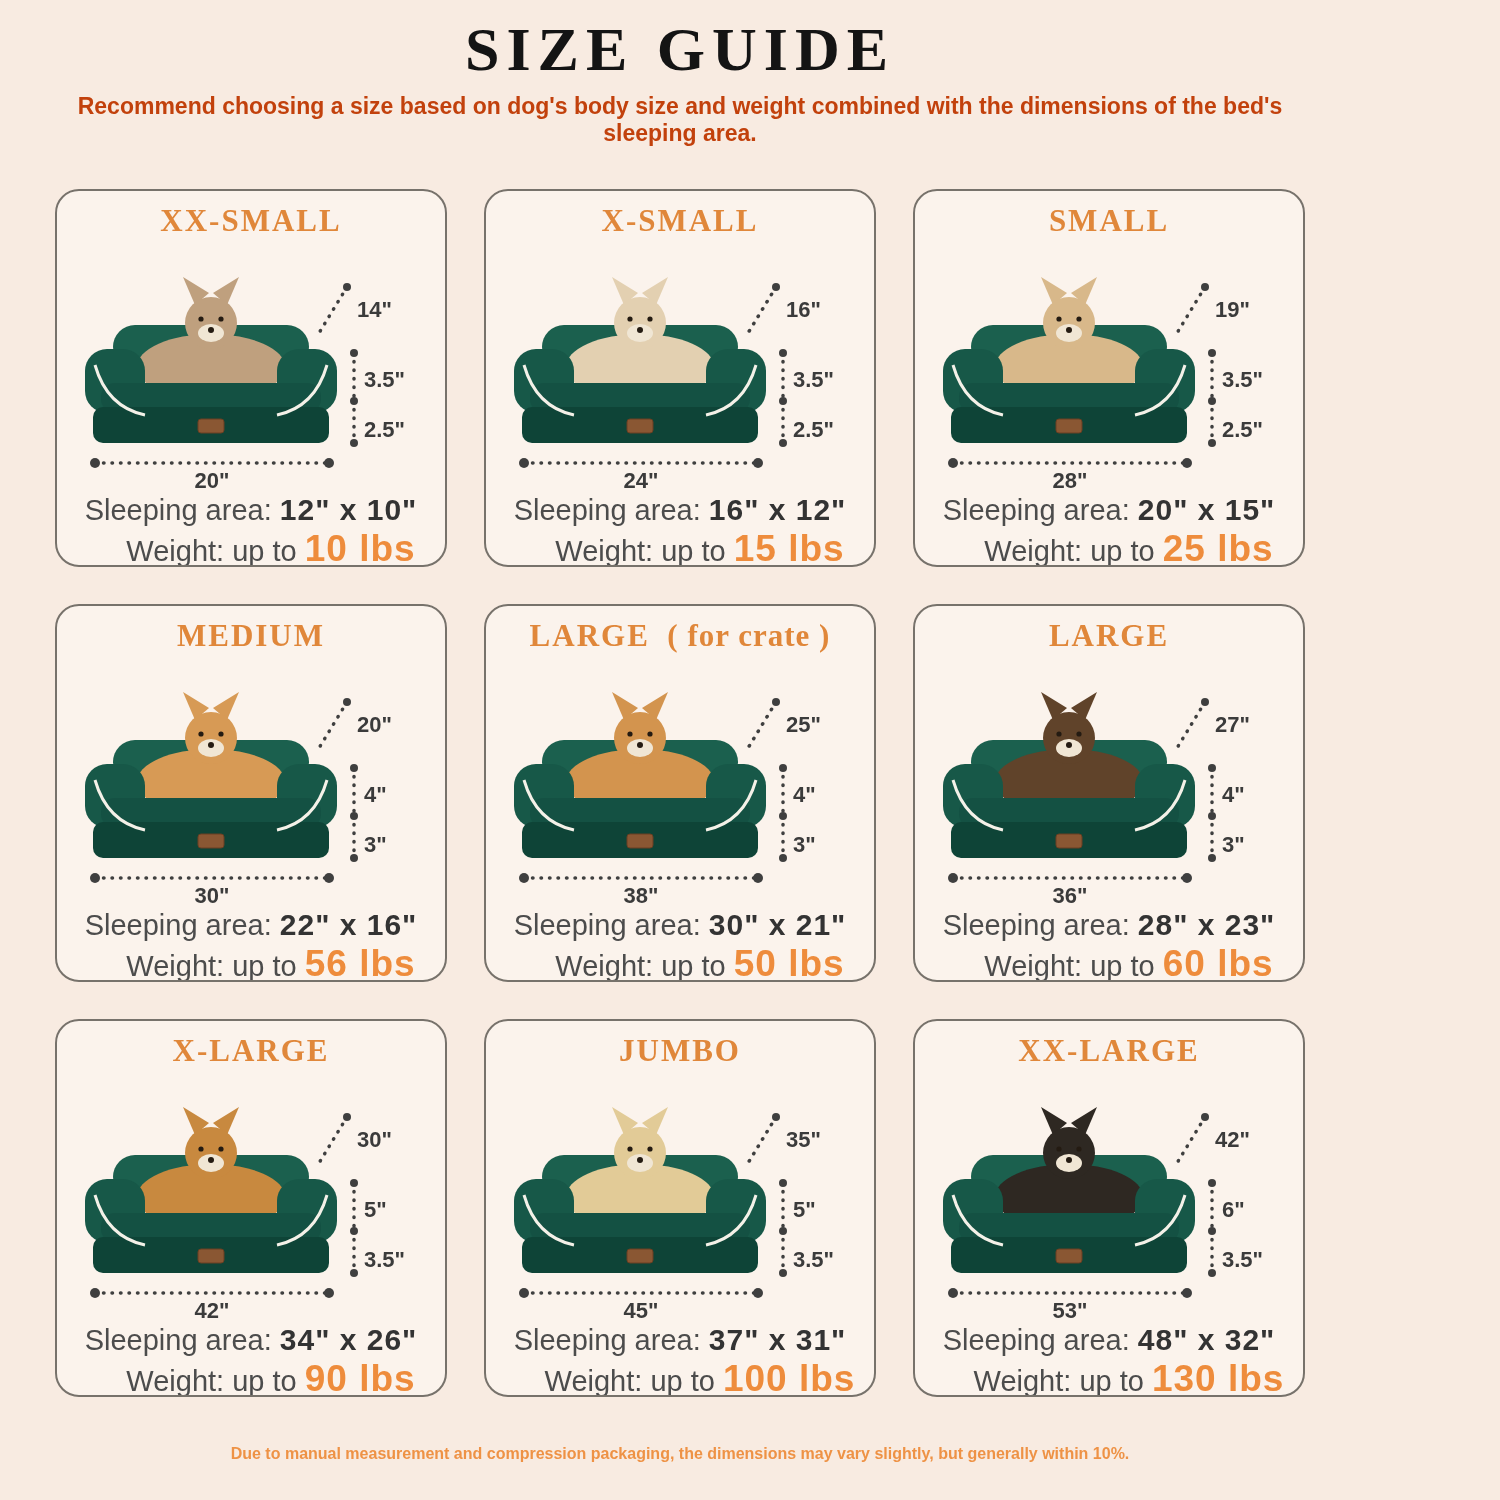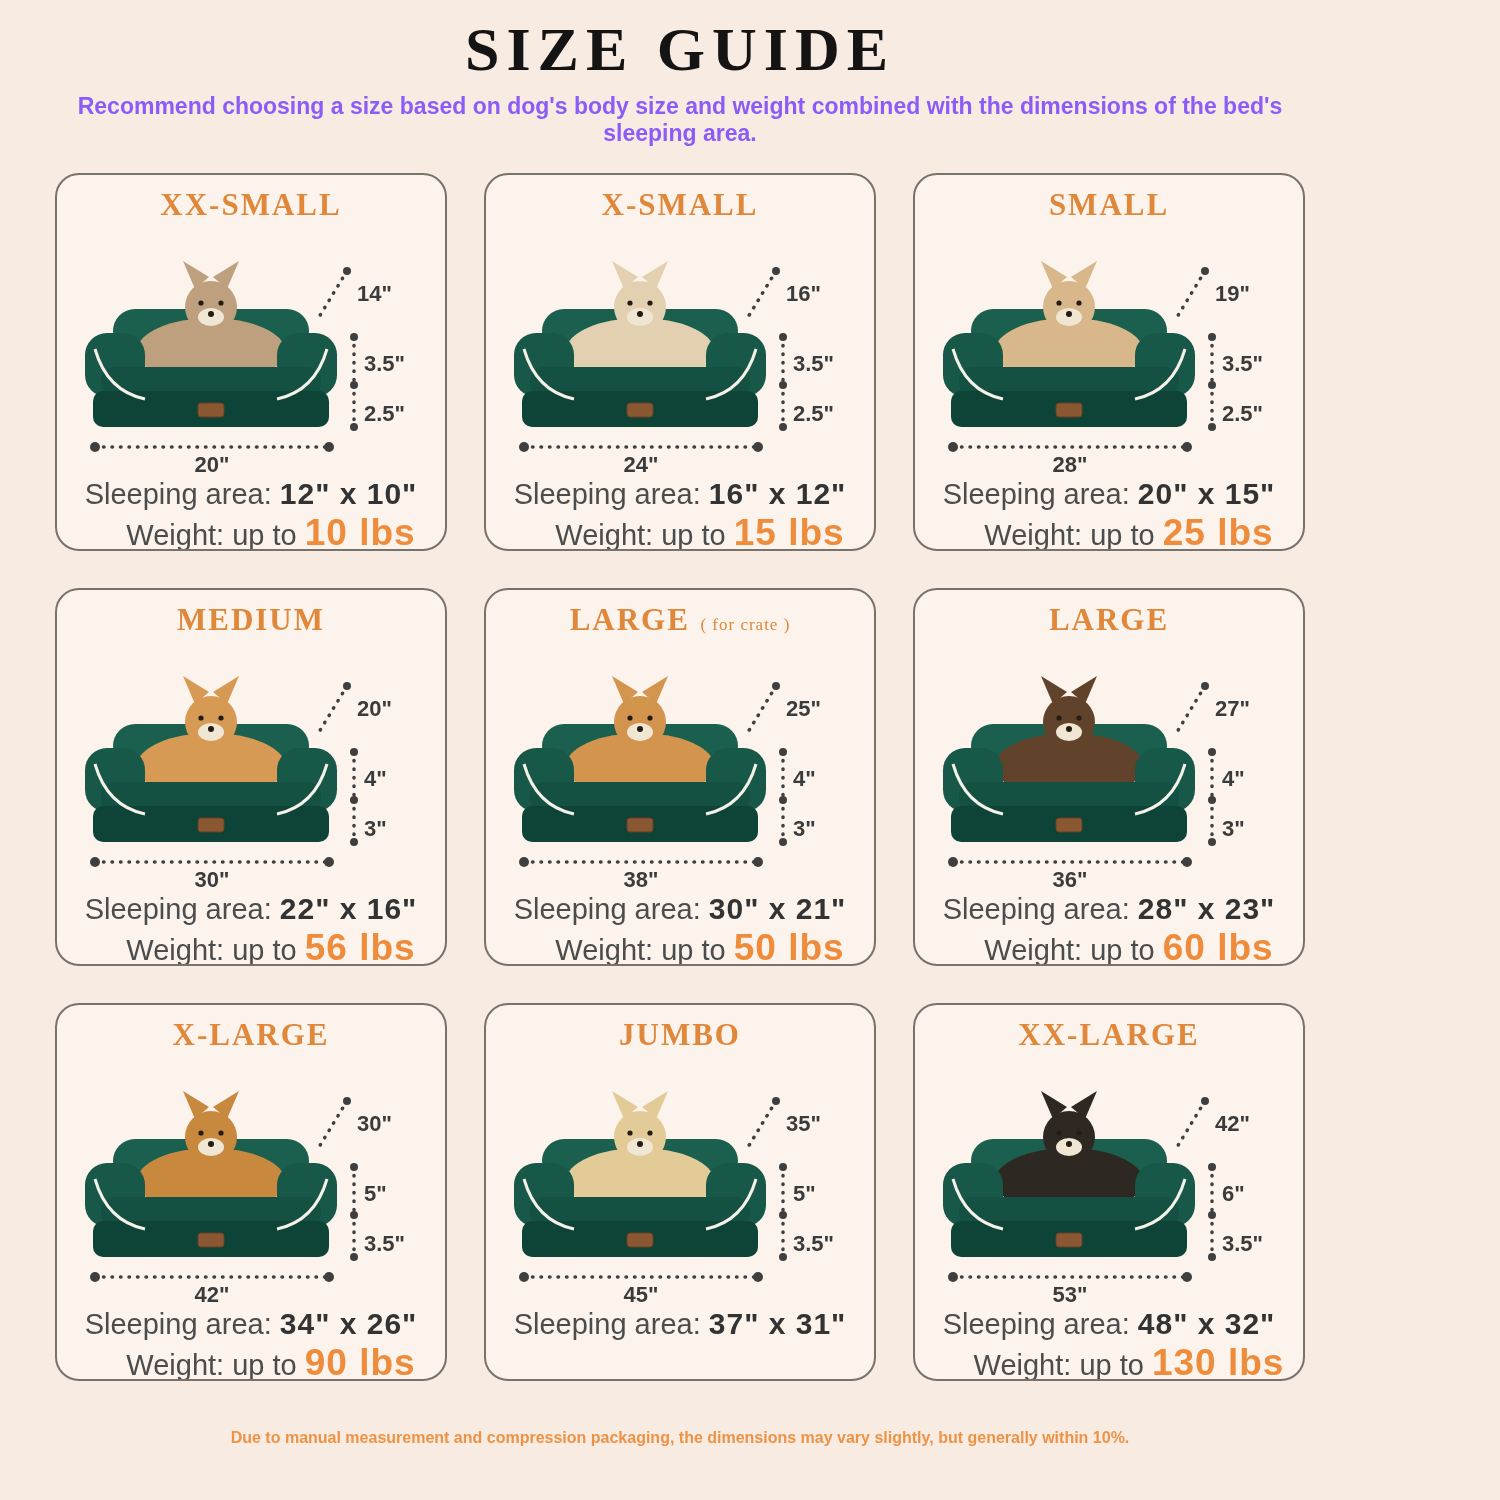--- a/index.html
+++ b/index.html
@@ -9,40 +9,40 @@
     font-family:"Liberation Sans", sans-serif;
     overflow:hidden;
   }
   .page{width:1360px;height:1500px;display:flex;flex-direction:column;}
   .main-title{
     font-family:"Liberation Serif", serif;
     font-weight:700;font-size:62px;letter-spacing:7px;
     color:#141414;text-align:center;margin:14px 0 8px;
   }
   .subtitle{
-    text-align:center;color:#8b5cf6;font-size:23px;font-weight:700;
-    margin:0 40px 26px;
+    text-align:center;color:#c2410c;font-size:23px;font-weight:700;
+    margin:0 40px 42px;
   }
   .grid{
     display:grid;grid-template-columns:repeat(3,1fr);
     column-gap:27px;row-gap:36px;margin:0 55px;gap:37px;
   }
   .card{
     border:2px solid #77726b;border-radius:24px;background:#fbf3ec;
     height:378px;box-sizing:border-box;
     display:flex;flex-direction:column;align-items:center;
     overflow:hidden;
   }
   .card-title{
     margin-top:12px;
     font-family:"Liberation Serif", serif;font-weight:700;
     font-size:31px;color:#e0873a;letter-spacing:2px;
     white-space:nowrap;
   }
-  .t-suffix{font-size:17px;letter-spacing:1px;font-weight:400;}
+  .t-suffix{font-size:31px;letter-spacing:1px;font-weight:700;}
   svg.bed-figure{width:402px;height:250px;margin-top:2px;flex:none;}
   .sleep-line{font-size:29px;color:#4c4c4c;margin-top:2px;white-space:nowrap;}
   .sleep-val{font-weight:700;color:#333;font-size:30px;letter-spacing:1px;}
   .weight-line{font-size:29px;color:#4c4c4c;margin-top:1px;white-space:nowrap;margin-left:40px;}
   .wval{font-weight:700;color:#ee8c3c;font-size:37px;letter-spacing:1px;}
   .footer{
     text-align:center;color:#ee9245;font-size:16px;font-weight:700;
     margin-top:48px;
   }
   
@@ -440,20 +440,21 @@
         <circle class="dot" cx="303" cy="202" r="4"></circle>
       </g>
       <g class="annot">
         <circle class="dot" cx="44" cy="222" r="5"></circle>
         <line class="dotline" x1="44" y1="222" x2="278" y2="222"></line>
         <circle class="dot" cx="278" cy="222" r="5"></circle>
         <text class="dim dim-width" x="161" y="247" text-anchor="middle">45"</text>
       </g>
     </svg>
     <div class="sleep-line"><span class="lbl sleeping-label">Sleeping area:</span> <span class="sleep-val">37" x 31"</span></div>
+    <div class="weight-line"><span class="lbl weight-label">Weight:</span> <span class="lbl upto-label">up to</span> <span class="wval">100 lbs</span></div>
   </div>
 
   <div class="card">
     <div class="card-title"><span class="t-main">XX-LARGE</span></div>
     <svg class="bed-figure" viewBox="0 0 400 250" xmlns="http://www.w3.org/2000/svg">
       <g class="bed">
         <rect class="bolster-back" x="62" y="84" width="196" height="44" rx="22"></rect>
         <g class="dog">
           <path class="fur" d="M144,64 L132,36 L158,52 Z" fill="#2e2822"></path>
           <path class="fur" d="M176,64 L188,36 L162,52 Z" fill="#2e2822"></path>

